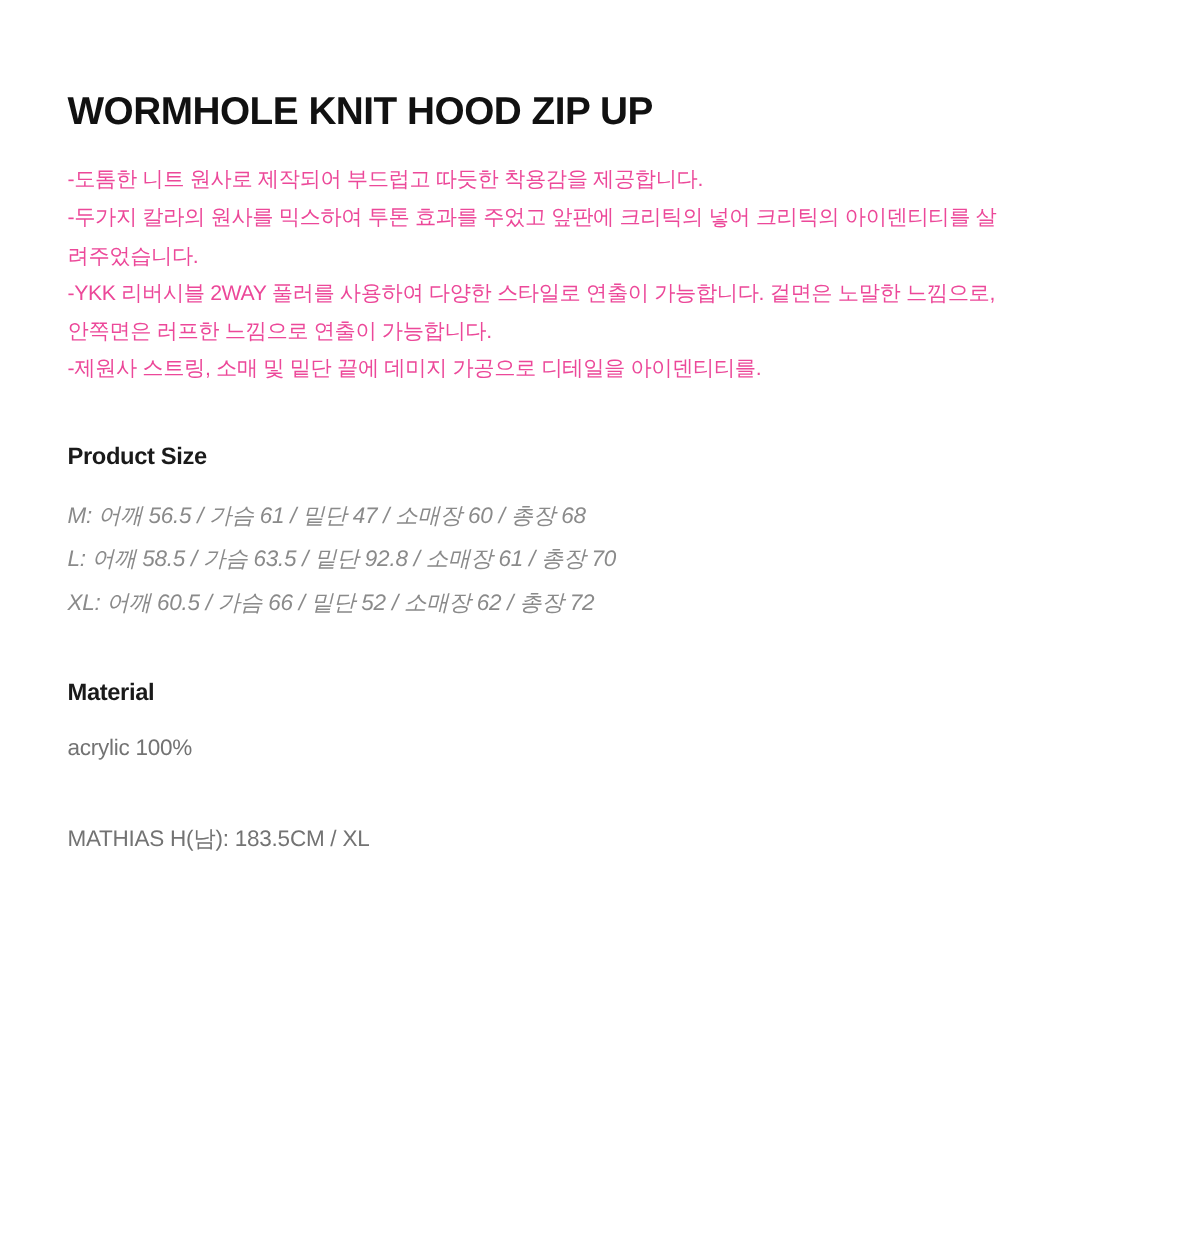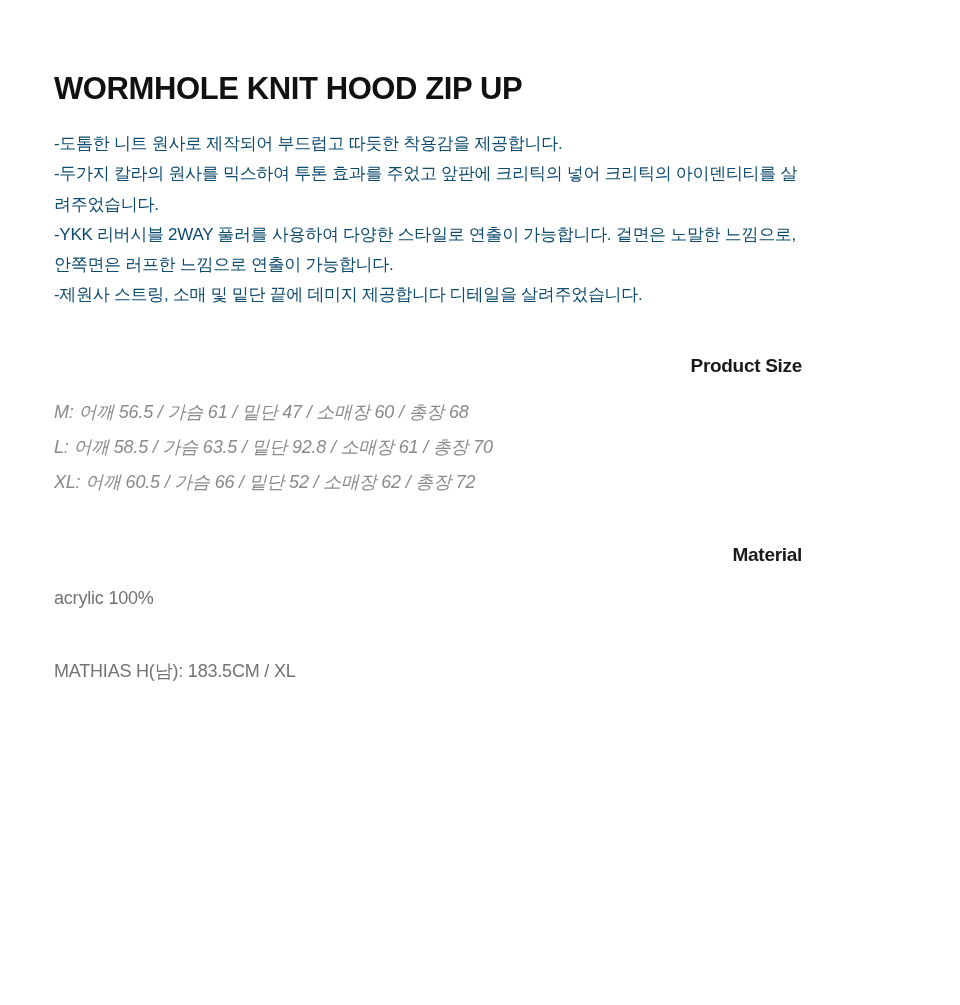--- a/index.html
+++ b/index.html
@@ -24,37 +24,36 @@
     font-size: 31px;
     font-weight: bold;
     color: #111111;
     letter-spacing: -0.4px;
     margin: 0 0 22px 0;
     line-height: 1.2;
   }
   .desc {
     font-size: 17px;
     line-height: 1.78;
-    color: #0c4a6e;
+    color: #ec4899;
     letter-spacing: -0.3px;
     margin: 0;
   }
   .desc p {
     margin: 0;
   }
   .section {
     margin-top: 44px;
   }
   .section-heading {
     font-size: 19px;
     font-weight: bold;
     color: #1a1a1a;
     letter-spacing: -0.3px;
     margin: 0 0 18px 0;
-    text-align: right;
   }
   .section-line {
     font-size: 18px;
     line-height: 1.95;
     color: #8a8a8a;
     letter-spacing: -0.2px;
     margin: 0;
     font-style: italic;
   }
   .material-value, .model-value {
@@ -69,21 +68,21 @@
 <body>
 
 <div class="page">
 
   <h1 class="product-title">WORMHOLE KNIT HOOD ZIP UP</h1>
 
   <div class="desc">
     <p>-도톰한 니트 원사로 제작되어 부드럽고 따듯한 착용감을 제공합니다.</p>
     <p>-두가지 칼라의 원사를 믹스하여 투톤 효과를 주었고 앞판에 크리틱의 넣어 크리틱의 아이덴티티를 살려주었습니다.</p>
     <p>-YKK 리버시블 2WAY 풀러를 사용하여 다양한 스타일로 연출이 가능합니다.  겉면은 노말한 느낌으로, 안쪽면은 러프한 느낌으로 연출이 가능합니다.</p>
-    <p>-제원사 스트링, 소매 및 밑단 끝에 데미지 제공합니다 디테일을 살려주었습니다.</p>
+    <p>-제원사 스트링, 소매 및 밑단 끝에 데미지 가공으로 디테일을 아이덴티티를.</p>
   </div>
 
   <div class="section">
     <h2 class="section-heading">Product Size</h2>
     <p class="section-line">M: 어깨 56.5 / 가슴 61 / 밑단 47 / 소매장 60 / 총장 68</p>
     <p class="section-line">L: 어깨 58.5 / 가슴 63.5 / 밑단 92.8 / 소매장 61 / 총장 70</p>
     <p class="section-line">XL: 어깨 60.5 / 가슴 66 / 밑단 52 / 소매장 62 / 총장 72</p>
   </div>
 
   <div class="section">

